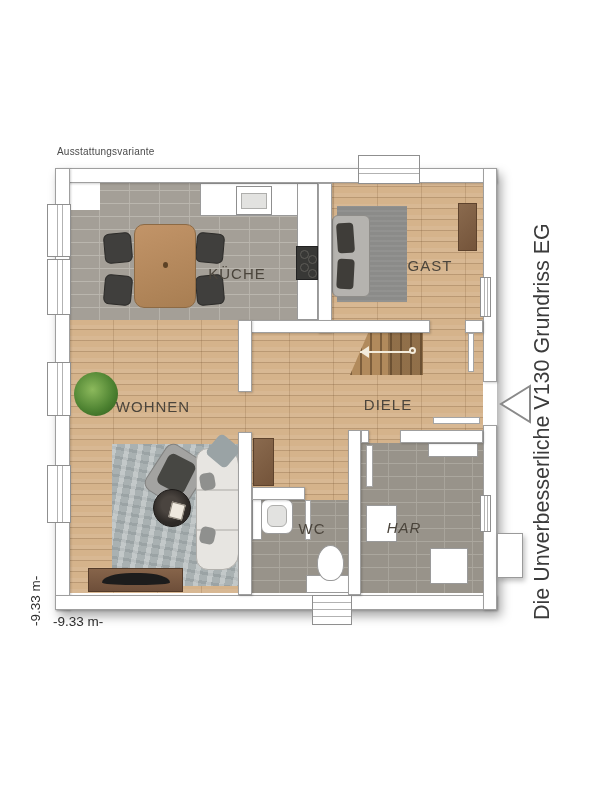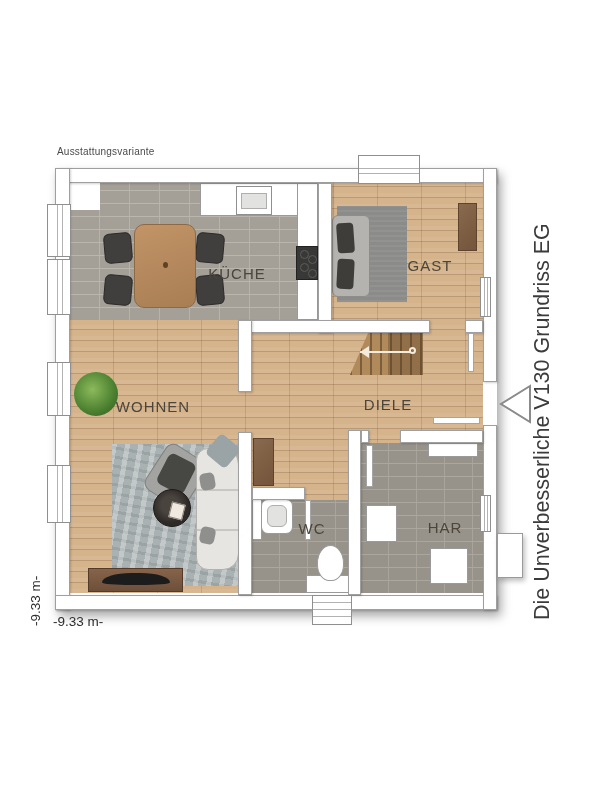--- a/index.html
+++ b/index.html
@@ -185,17 +185,17 @@
 
 <svg class="abs" style="left:498px;top:383px;" width="36" height="42">
   <polygon points="32,3 3,21 32,39" fill="#ffffff" stroke="#8a8a8a" stroke-width="2"></polygon>
 </svg>
 
 <div class="room-label" style="left:237px;top:273px;">KÜCHE</div>
 <div class="room-label" style="left:430px;top:265px;">GAST</div>
 <div class="room-label" style="left:153px;top:406px;">WOHNEN</div>
 <div class="room-label" style="left:347px;top:404px;margin-left:41px;">DIELE</div>
 <div class="room-label" style="left:312px;top:528px;">WC</div>
-<div class="room-label" style="left:445px;top:527px;">HAR</div>
+<div class="room-label" style="left:404px;top:527px;font-style:italic;">HAR</div>
 
 <div class="dim-bottom">-9.33 m-</div>
 <div class="dim-left">-9.33 m-</div>
 <div class="title-vert">Die Unverbesserliche V130 Grundriss EG</div>
 
 </body></html>

